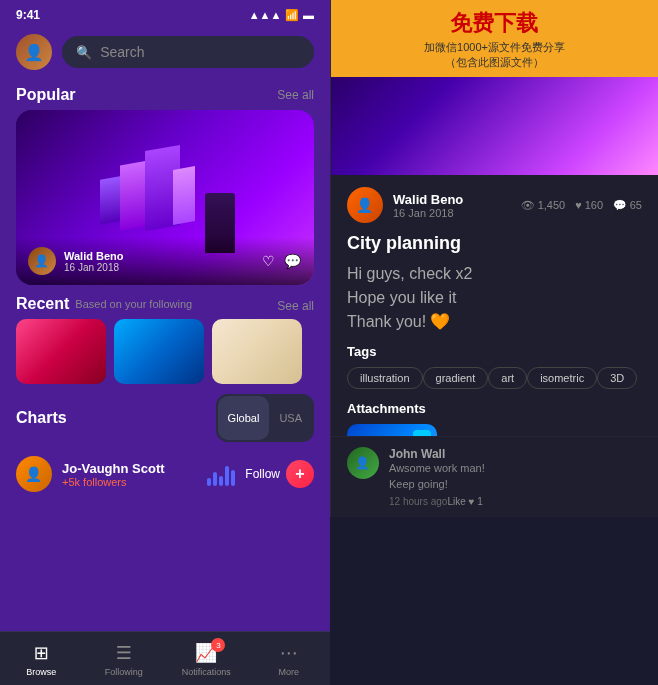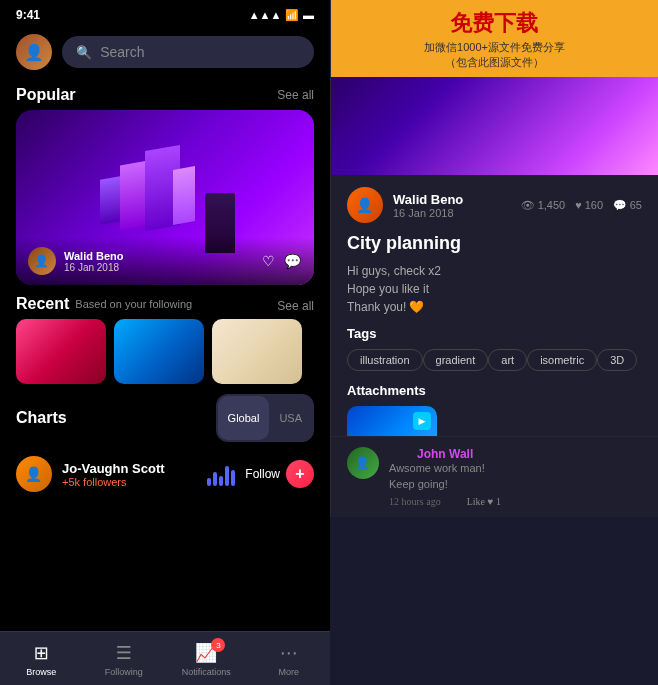--- a/index.html
+++ b/index.html
@@ -9,21 +9,21 @@
       display: flex;
       font-family: -apple-system, BlinkMacSystemFont, 'Segoe UI', sans-serif;
       overflow: hidden;
       background: #1a1a2e;
     }
 
     
     .left-panel {
       width: 330px;
       height: 685px;
-      background: #000000;
+      background: #4c1d95;
       display: flex;
       flex-direction: column;
       overflow: hidden;
       position: relative;
     }
 
     
     .status-bar {
       display: flex;
       justify-content: space-between;
@@ -455,21 +455,21 @@
     }
 
     .post-title {
       color: white;
       font-size: 18px;
       font-weight: 700;
       margin-bottom: 8px;
     }
     .post-body {
       color: #aaa;
-      font-size: 12px;
+      font-size: 16px;
       line-height: 1.5;
       margin-bottom: 10px;
     }
 
     .tags-label {
       color: white;
       font-size: 13px;
       font-weight: 600;
       margin-bottom: 8px;
     }
@@ -560,30 +560,29 @@
       height: 32px;
       border-radius: 50%;
       background: linear-gradient(135deg, #226622, #44aa44);
       display: flex;
       align-items: center;
       justify-content: center;
       font-size: 12px;
       flex-shrink: 0;
     }
     .comment-body { flex: 1; }
-    .comment-name { color: #d946ef; font-size: 12px; font-weight: 600; margin-left: 28px; }
+    .comment-name { color: #a3a3a3; font-size: 12px; font-weight: 600; }
     .comment-text { color: #888; font-size: 11px; line-height: 1.4; }
     .comment-meta {
       display: flex;
-      gap: 26px;
+      gap: 0;
       align-items: center;
       color: #666;
       font-size: 10px;
       margin-top: 4px;
-      font-family: Liberation Serif, serif;
     }
     .comment-like { color: #888; }
   </style>
 </head>
 <body>
 
 <div class="left-panel">
 
   <div class="status-bar">
     <span>9:41</span>

